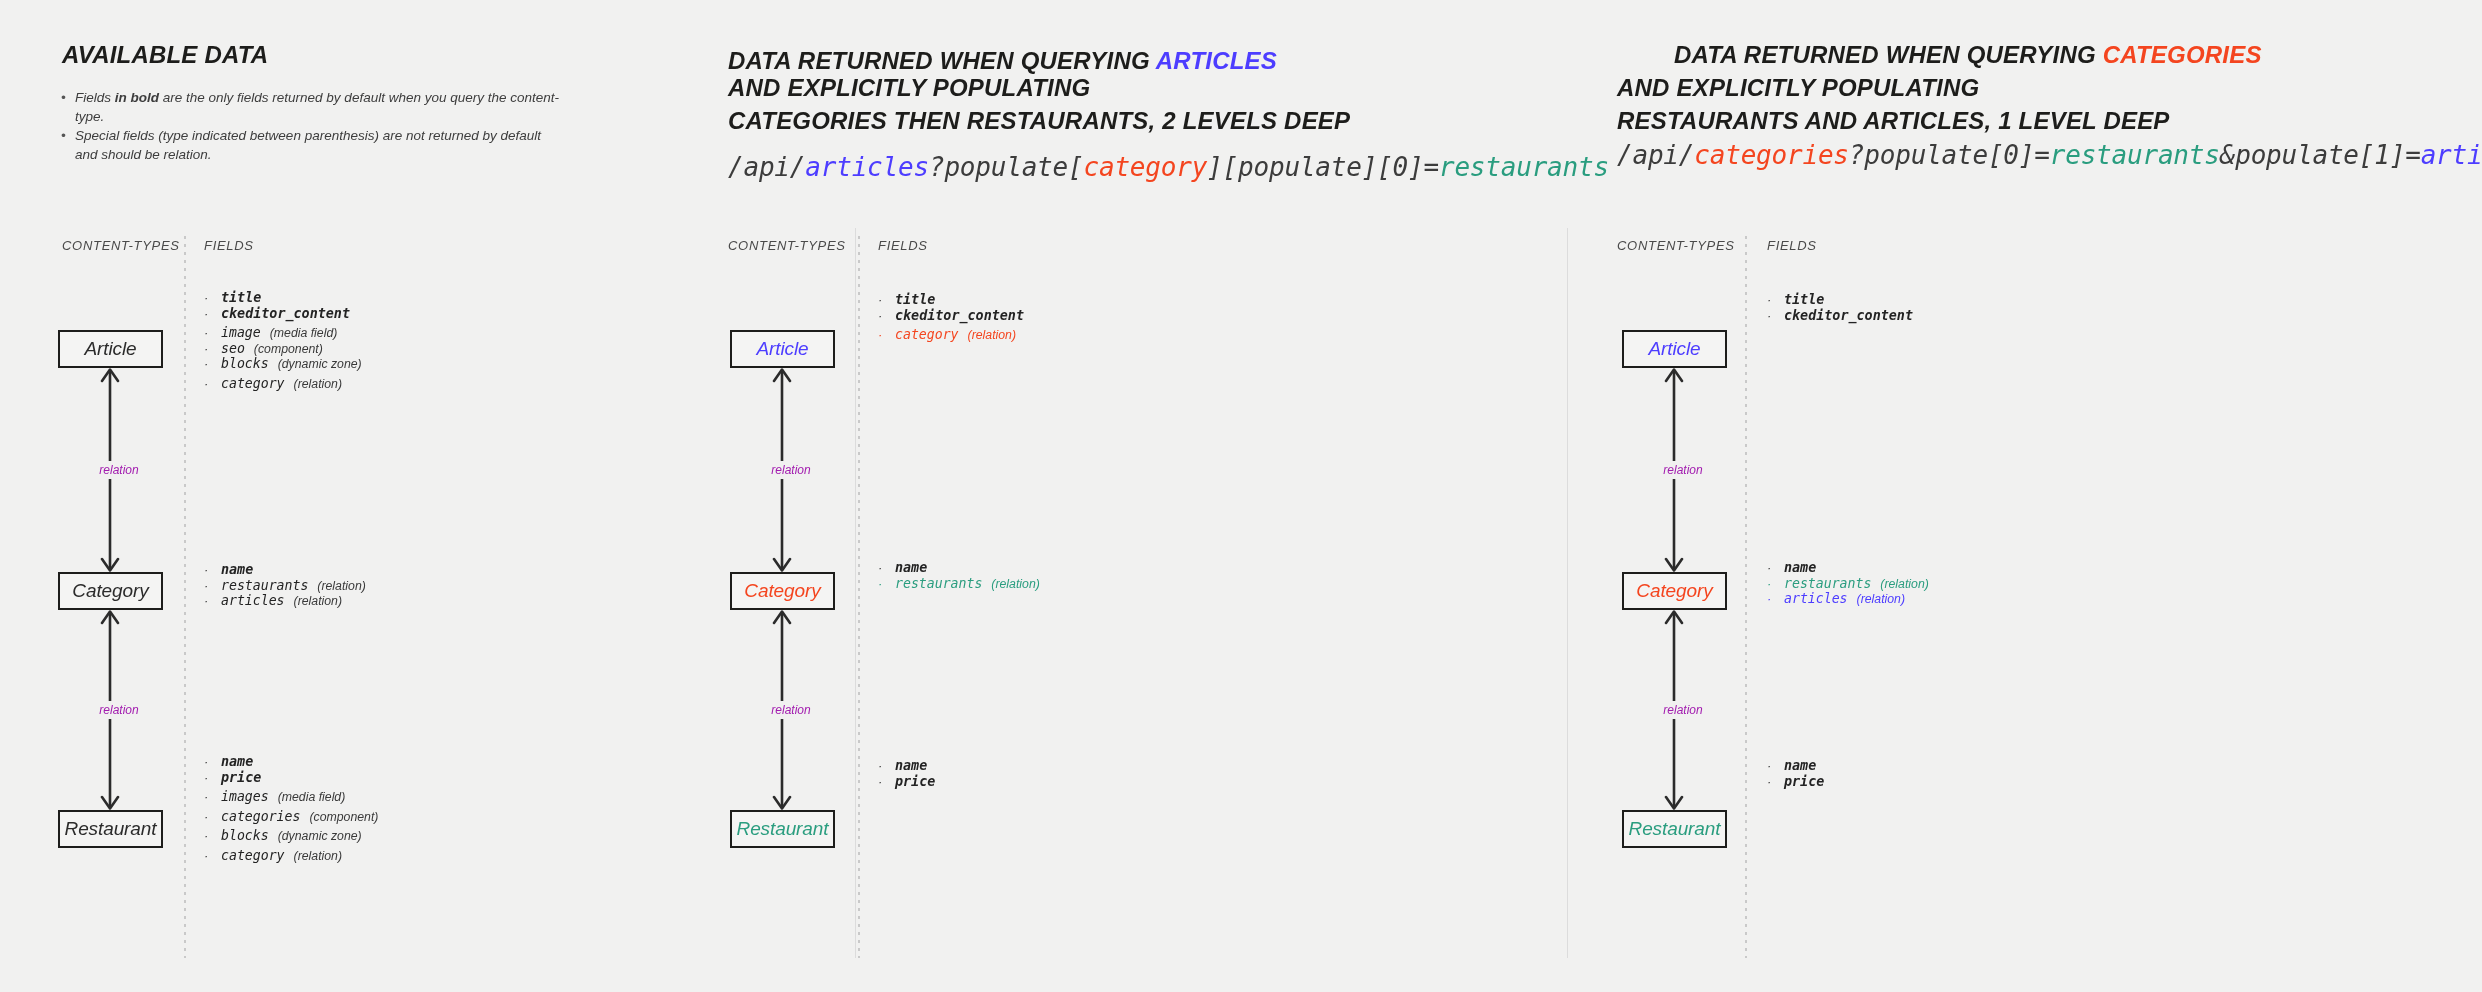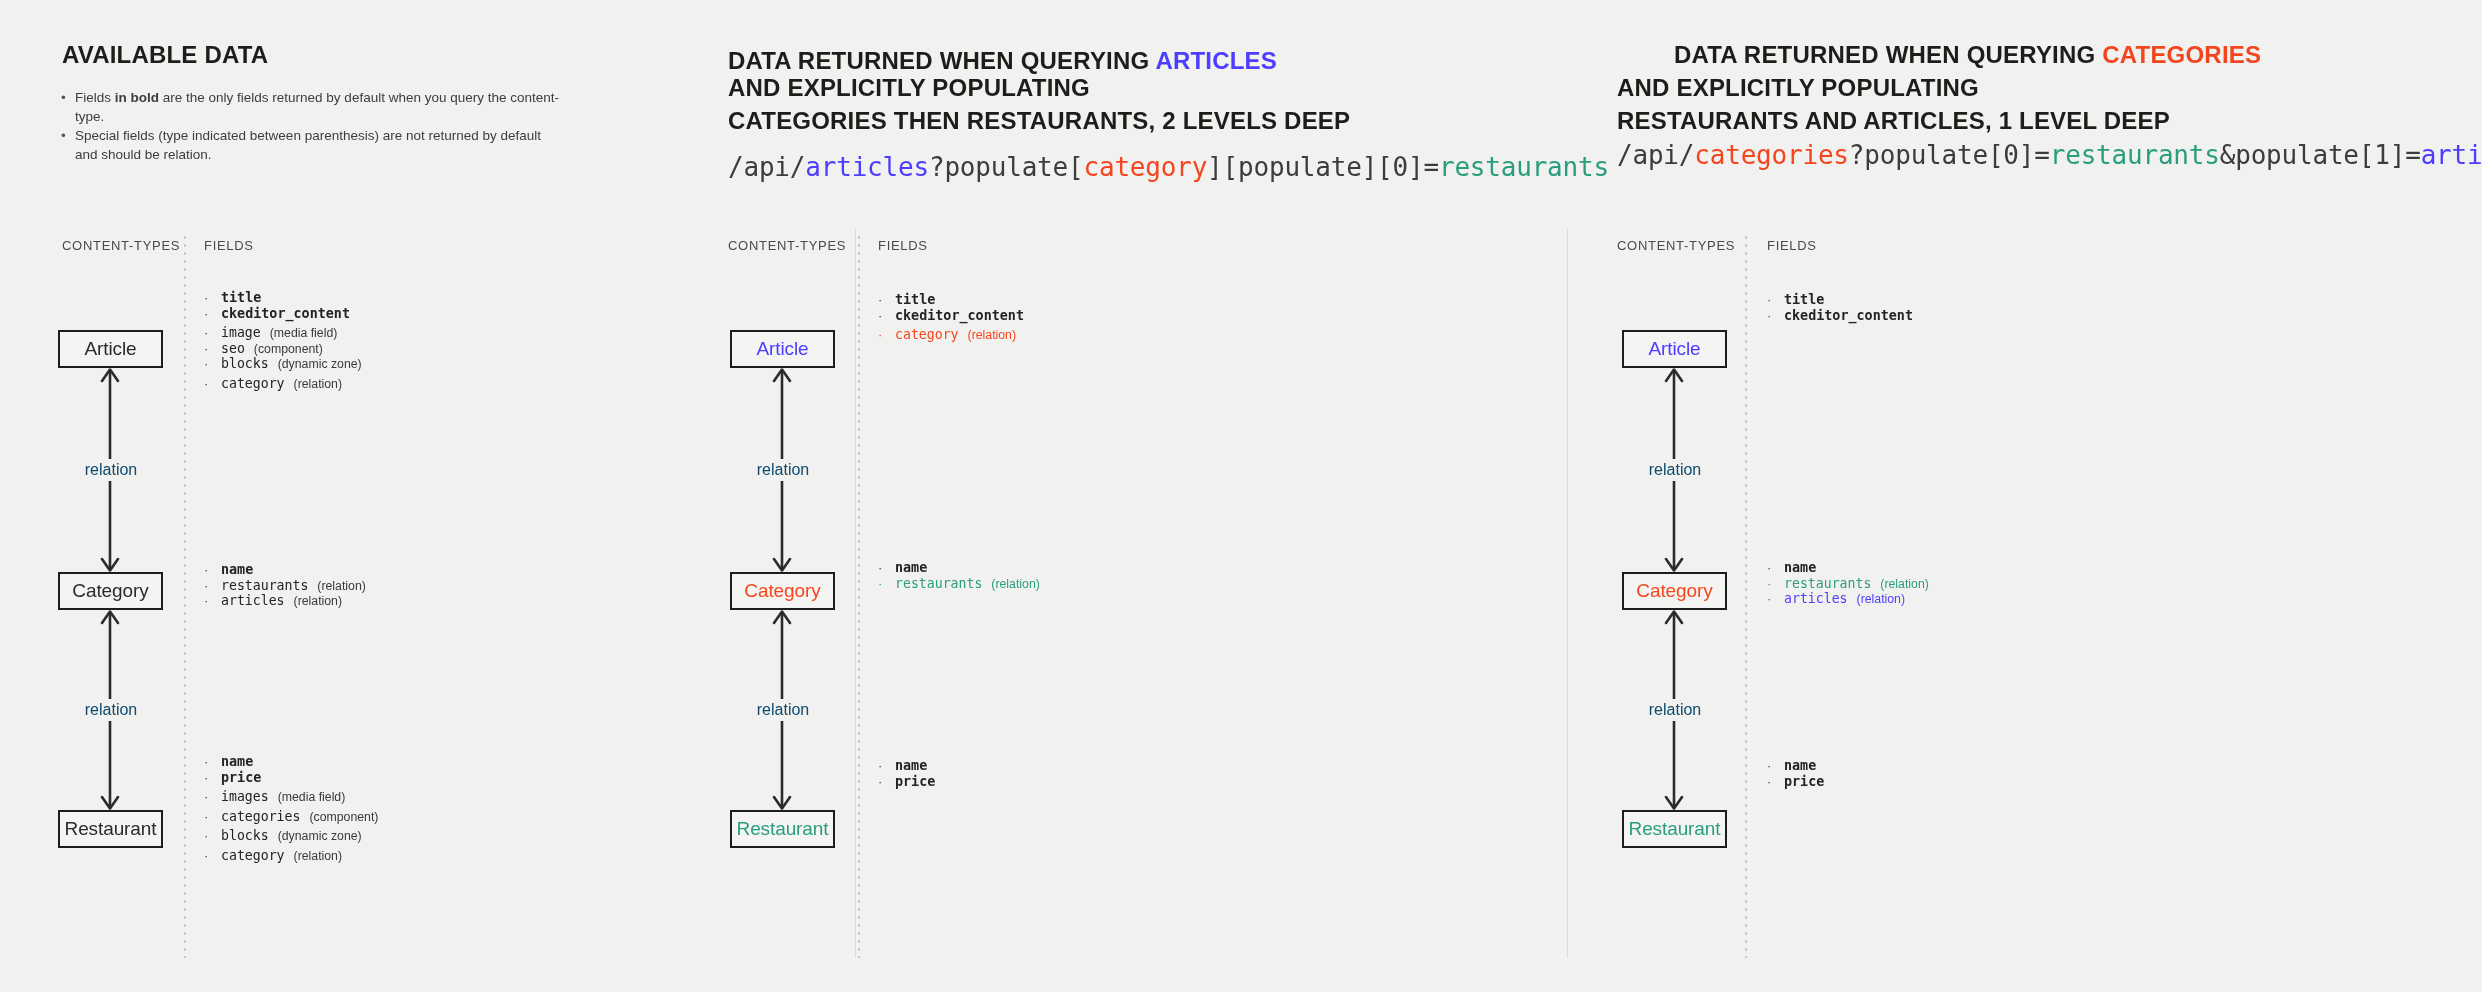--- a/index.html
+++ b/index.html
@@ -12,20 +12,21 @@
     background: #f1f1f0;
     font-family: "Liberation Sans", sans-serif;
     color: #2b2b2b;
     overflow: hidden;
   }
 
   .page {
     position: relative;
     width: 2482px;
     height: 992px;
+    font-style: italic;
   }
 
   
   .panel-sep {
     position: absolute;
     top: 228px;
     width: 1px;
     height: 730px;
     background: #dcdcdc;
   }
@@ -112,24 +113,25 @@
   .entity-box.green { color: #2a9d7f; }
 
   
   .rel-arrow {
     position: absolute;
     width: 34px;
   }
   .rel-arrow svg { display: block; }
   .rel-label {
     position: absolute;
-    font-size: 16px;
-    color: #0c4a6e;
+    font-size: 12px;
+    color: #a21caf;
     white-space: nowrap;
     transform: translate(-50%, -50%);
+    margin-left: 8px;
   }
 
   
   .field-list {
     position: absolute;
   }
   .field-row {
     display: flex;
     align-items: baseline;
     height: 15.6px;

